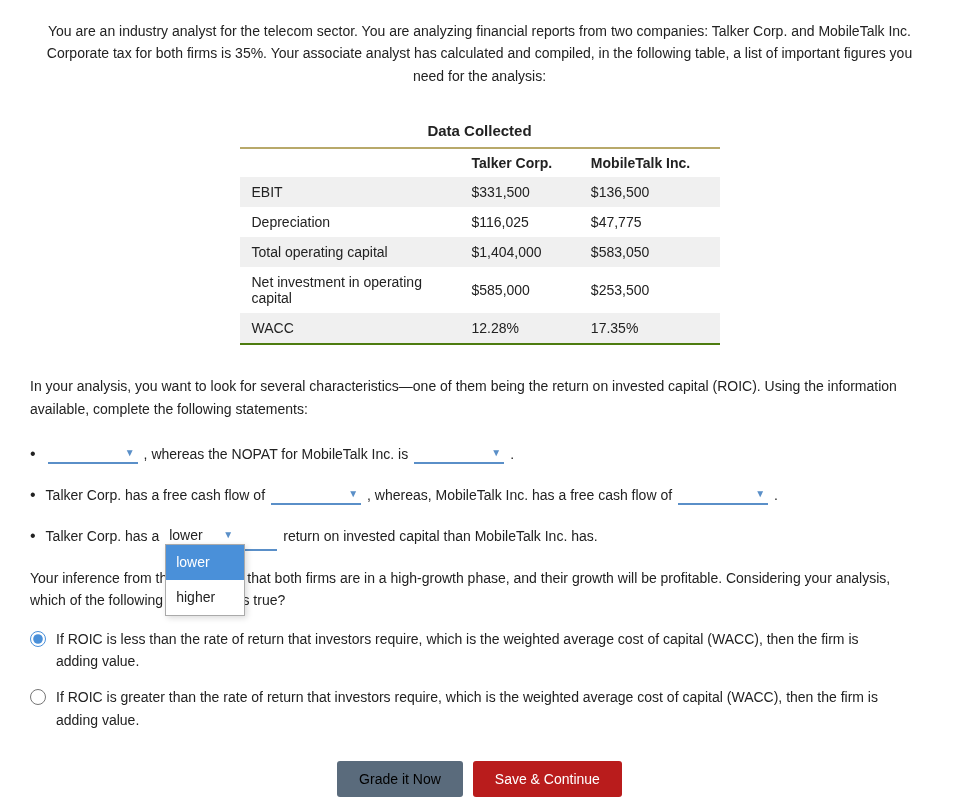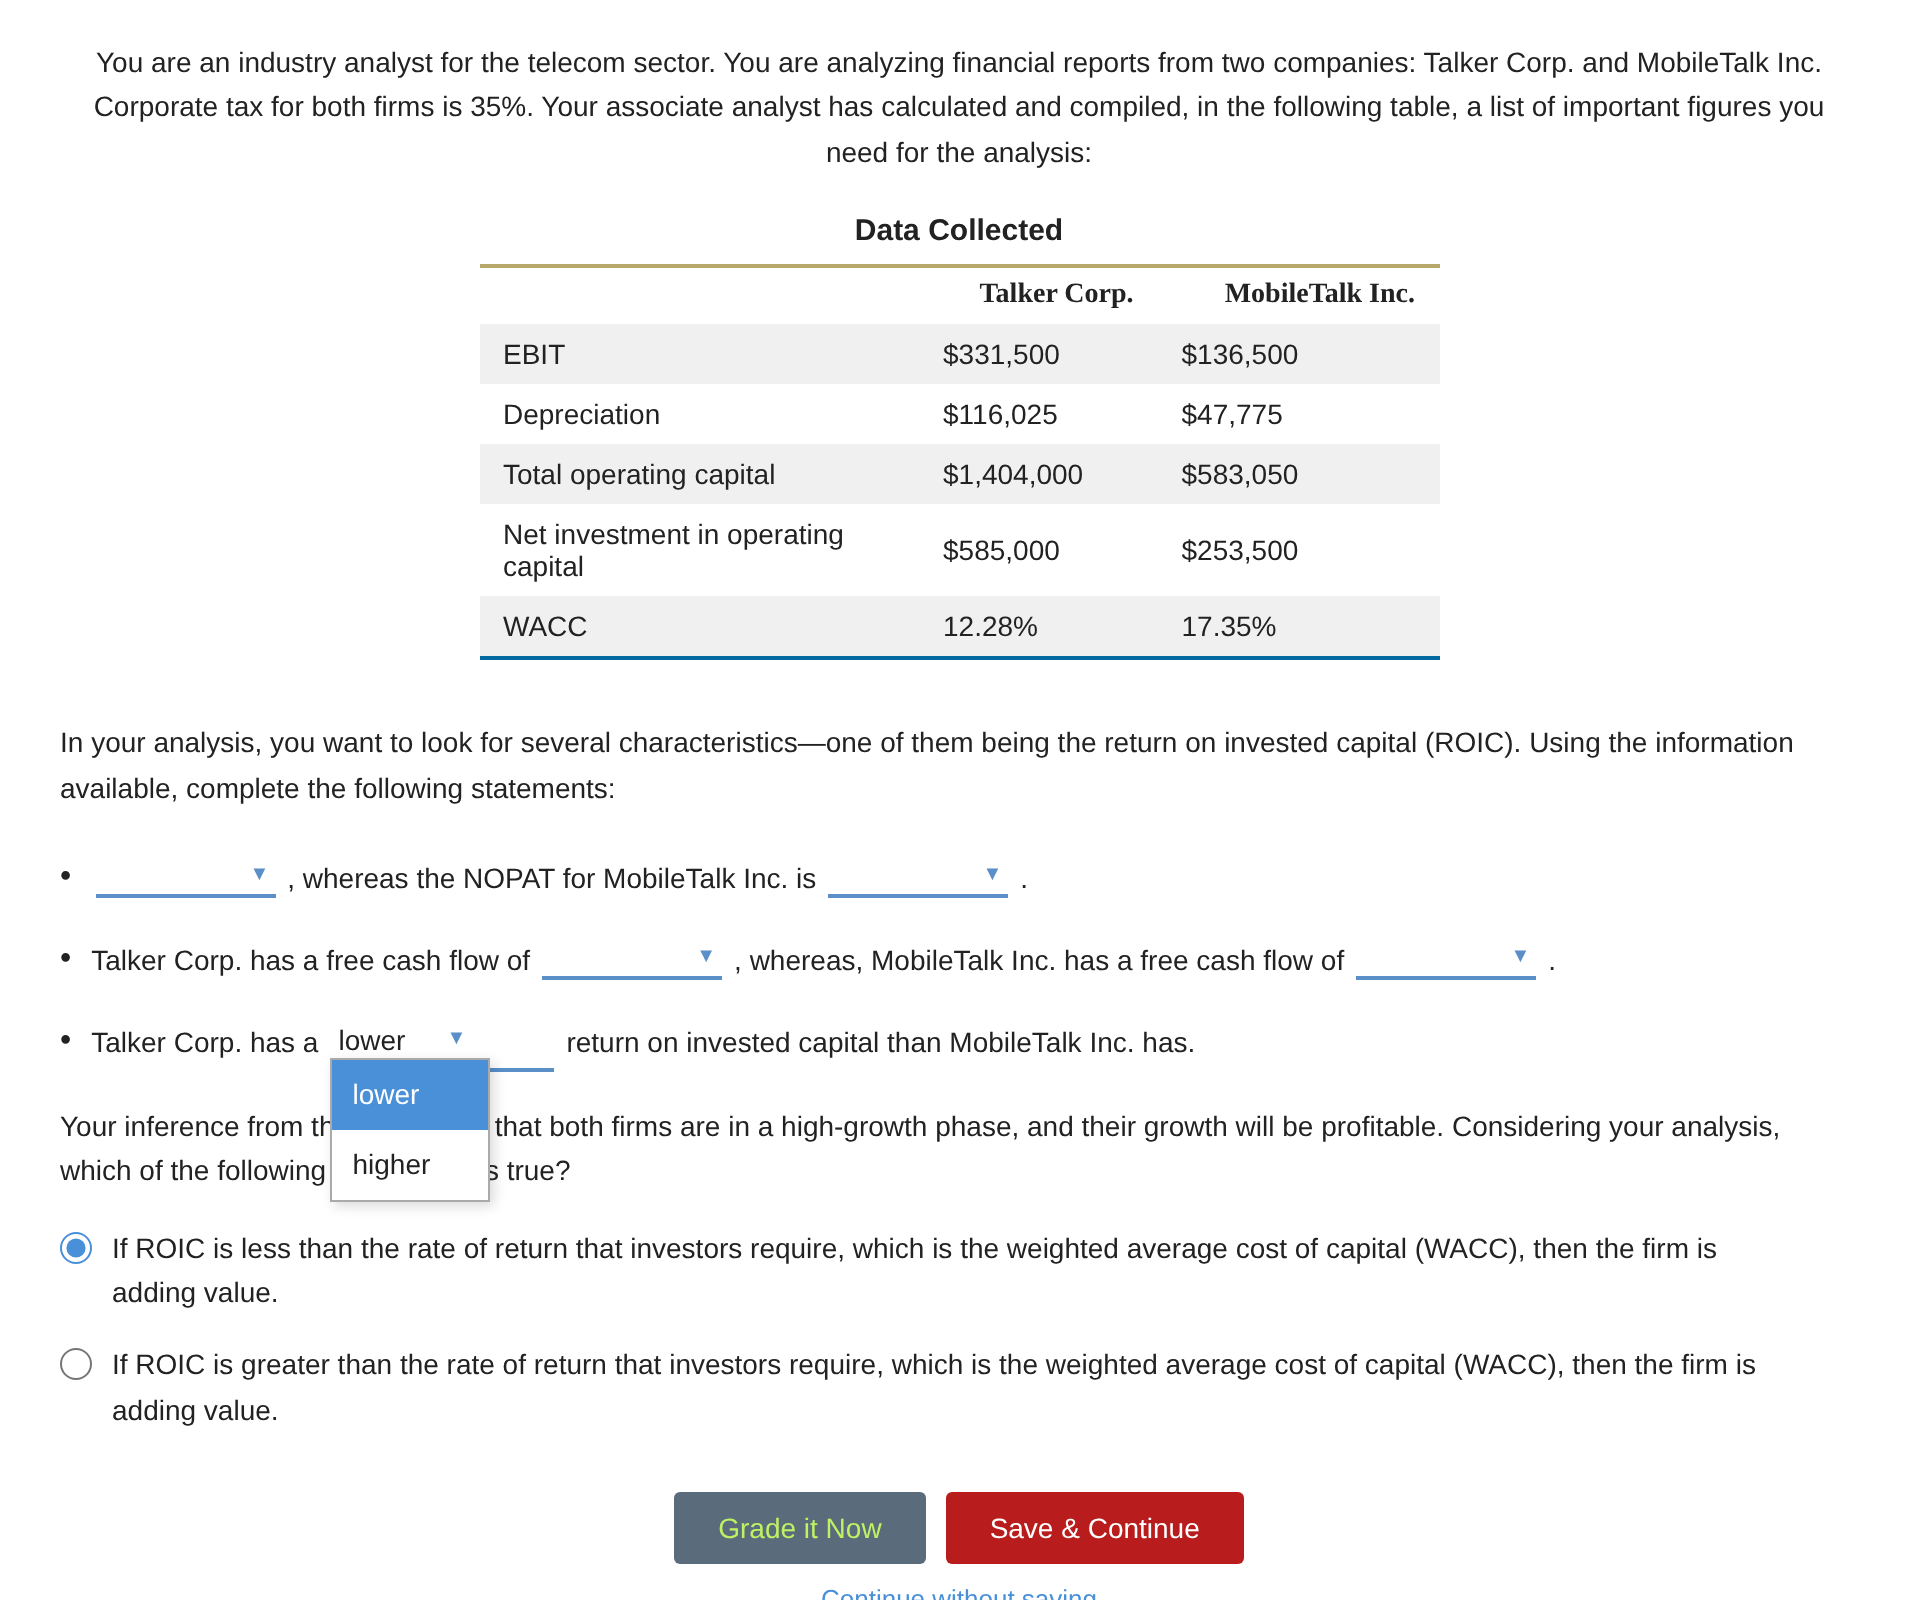--- a/index.html
+++ b/index.html
@@ -21,34 +21,34 @@
     .table-container {
       margin: 20px 0 30px 0;
       display: flex;
       justify-content: center;
     }
 
     table {
       border-collapse: collapse;
       width: 480px;
       border-top: 2px solid #b8a96a;
-      border-bottom: 2px solid #0369a1;
+      border-bottom: 2px solid #4d7c0f;
+      margin-top: 15px;
     }
 
     table caption {
       font-weight: bold;
       margin-bottom: 8px;
       font-size: 15px;
     }
 
     thead tr th {
       padding: 6px 12px;
-      text-align: right;
+      text-align: left;
       font-weight: bold;
-      font-family: Liberation Serif, serif;
     }
 
     thead tr th:first-child {
       width: 220px;
     }
 
     tbody tr td {
       padding: 7px 12px;
     }
 
@@ -124,21 +124,21 @@
       margin-top: 30px;
     }
 
     .bottom-buttons {
       display: flex;
       gap: 10px;
     }
 
     .btn-grade {
       background: #5a6b7c;
-      color: #bef264;
+      color: #000000;
       border: none;
       padding: 10px 22px;
       font-size: 14px;
       cursor: pointer;
       border-radius: 3px;
     }
 
     .btn-save {
       background: #b91c1c;
       color: #fff;

